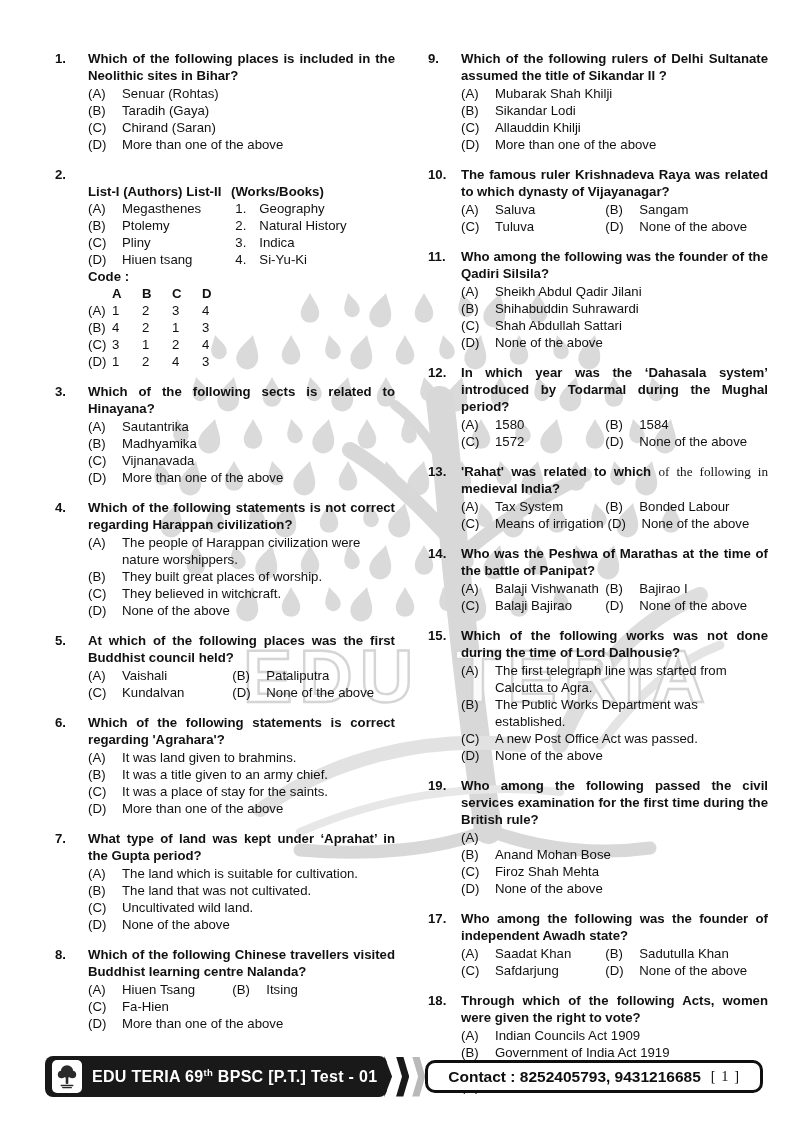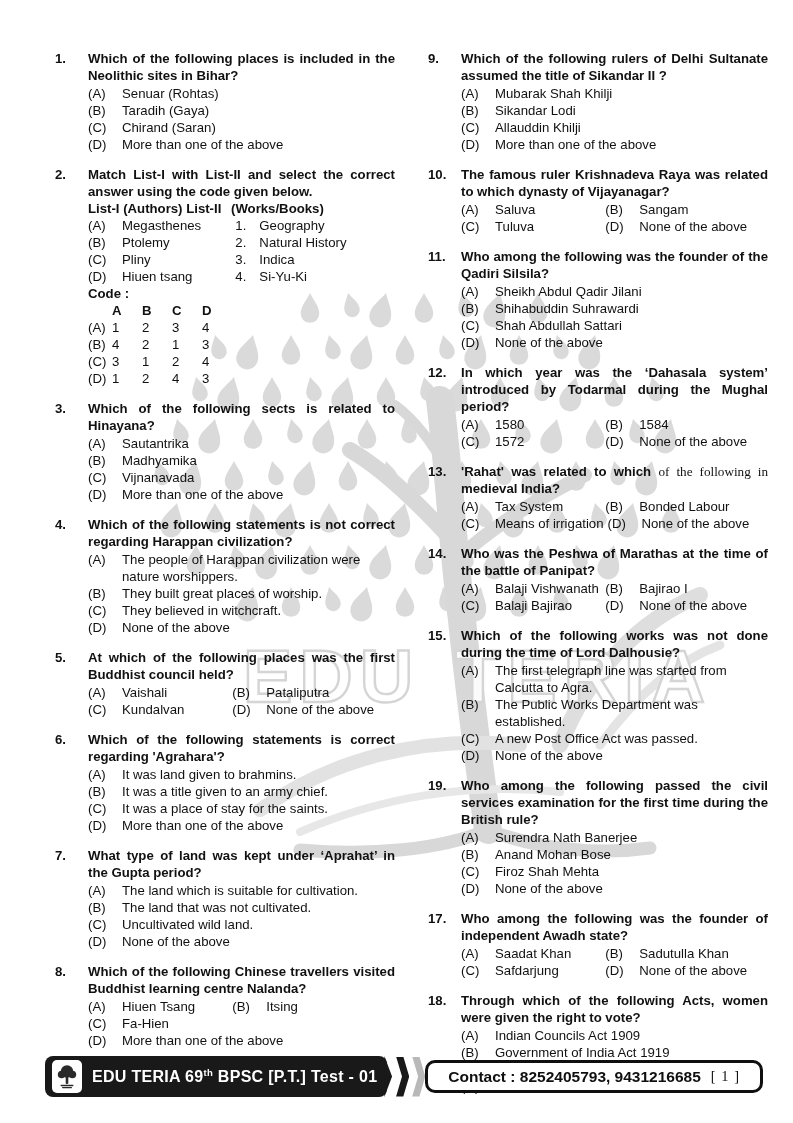--- a/index.html
+++ b/index.html
@@ -206,21 +206,20 @@
               <div class="opt full">
                 <span class="opt-key">(D)</span>
                 <span class="opt-val">More than one of the above</span>
               </div>
             </div>
           </div>
         </div>
         <div class="question">
           <div class="q-head">
             <span class="q-num">2.</span>
-            <div class="q-text"><span>Match List-I with List-II and select the correct answer using the code given below.</span></div>
           </div>
           <div class="match-head">
             <span class="mh1">List-I (Authors) List-II</span>
             <span class="mh2">(Works/Books)</span>
           </div>
           <div class="match-row">
             <div class="match-left">
               <span class="mk">(A)</span>
               <span>Megasthenes</span>
             </div>
@@ -694,21 +693,20 @@
         </div>
         <div class="question">
           <div class="q-head">
             <span class="q-num">19.</span>
             <div class="q-text"><span>Who among the following passed the civil services examination for the first time during the British rule?</span></div>
           </div>
           <div class="opts">
             <div class="opt-row">
               <div class="opt full">
                 <span class="opt-key">(A)</span>
-                <span class="opt-val">Surendra Nath Banerjee</span>
               </div>
             </div>
             <div class="opt-row">
               <div class="opt full">
                 <span class="opt-key">(B)</span>
                 <span class="opt-val">Anand Mohan Bose</span>
               </div>
             </div>
             <div class="opt-row">
               <div class="opt full">

